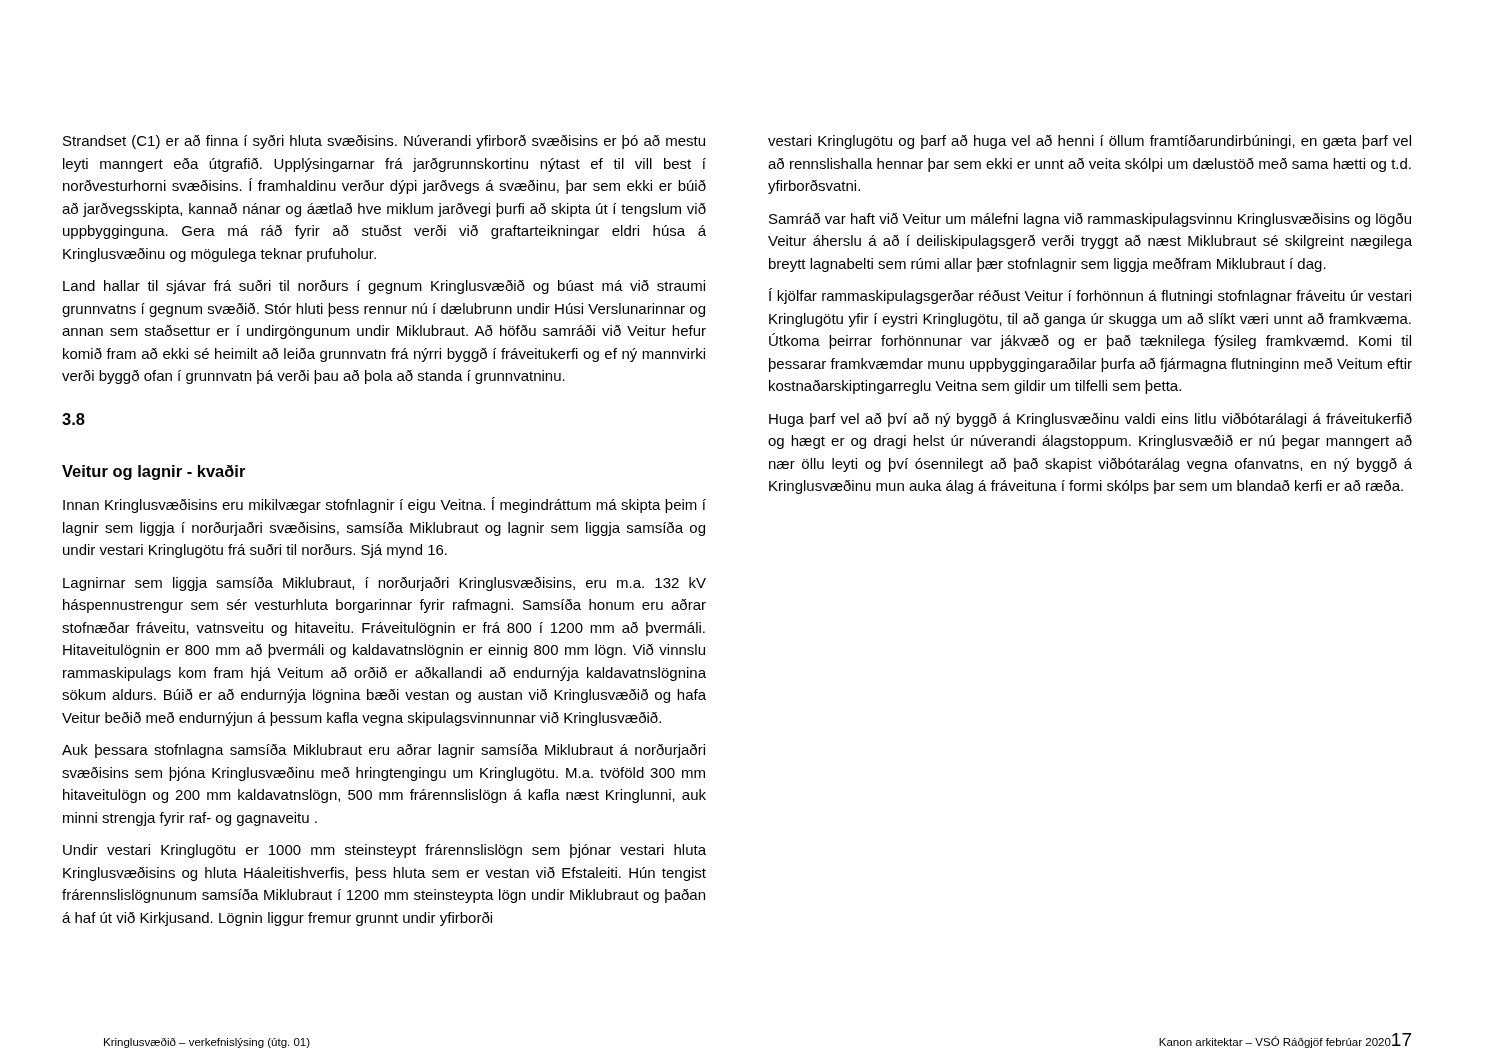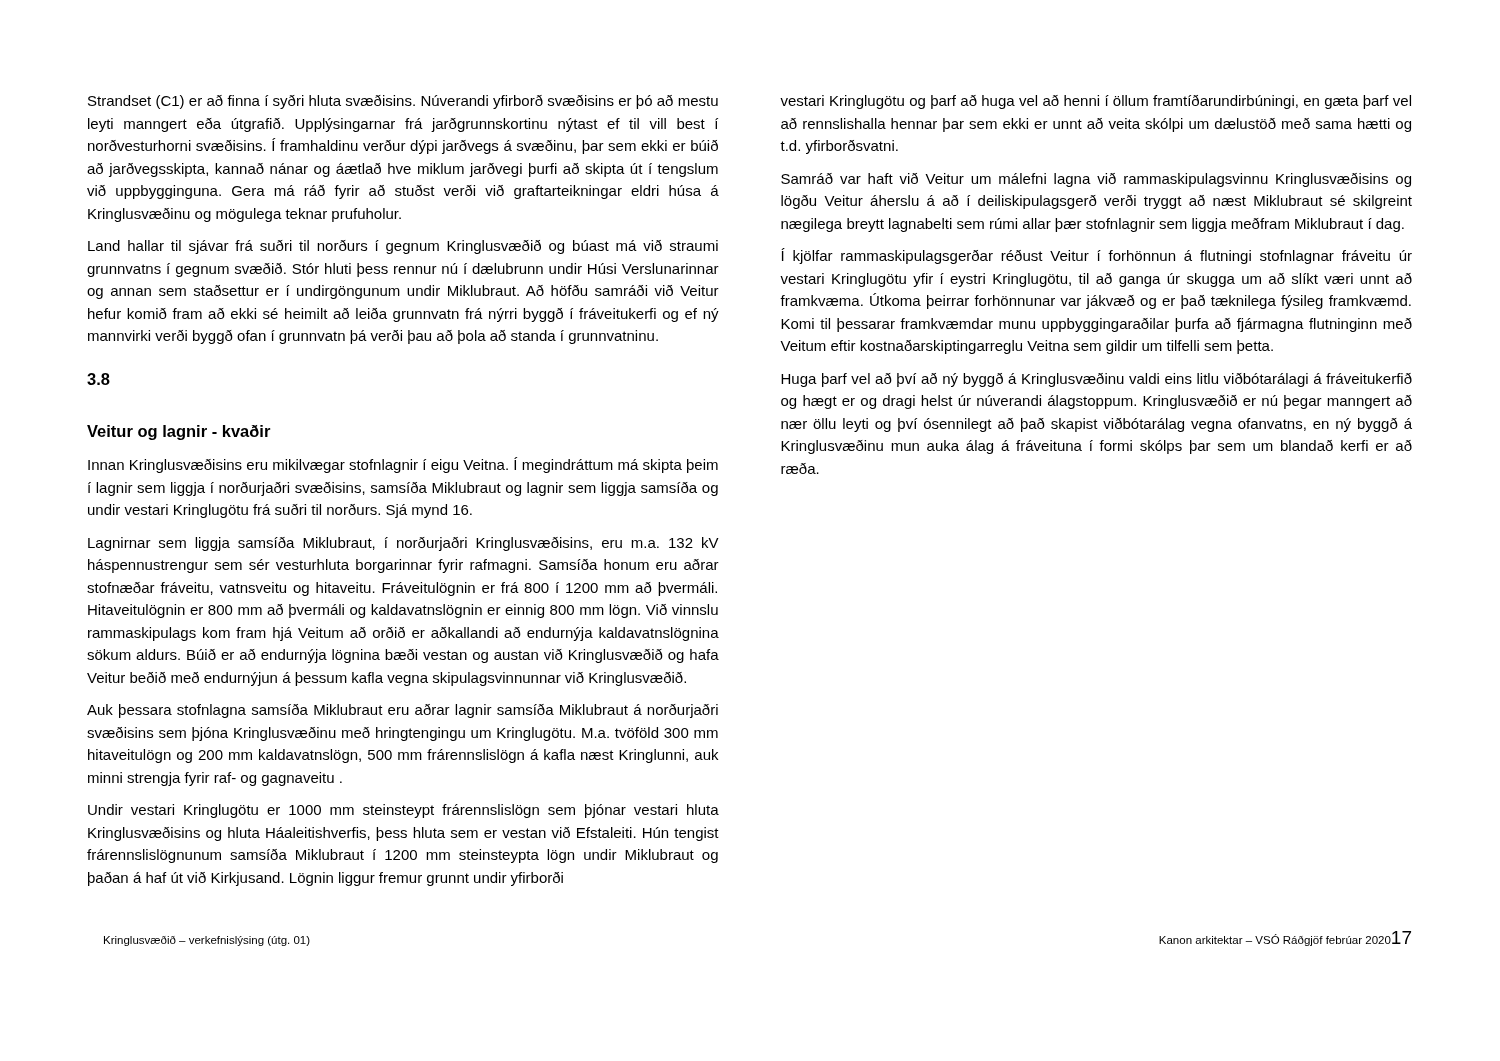--- a/index.html
+++ b/index.html
@@ -8,21 +8,22 @@
     width: 1500px;
     height: 1061px;
     position: relative;
     font-family: "Liberation Sans", sans-serif;
     color: #000000;
     overflow: hidden;
   }
   .page {
     position: absolute;
     inset: 0;
-    padding: 90px 88px 0 87px;
+    padding: 90px 88px 0 62px;
+    margin-top: 40px;
   }
   .columns {
     display: flex;
     gap: 62px;
   }
   .column {
     flex: 1 1 0;
     min-width: 0;
   }
   .para {
@@ -40,21 +41,21 @@
     flex-direction: column;
   }
   .section-number {
     width: 52px;
     flex: 0 0 52px;
   }
   .footer {
     position: absolute;
     left: 103px;
     right: 88px;
-    top: 931px;
+    top: 993px;
     display: flex;
     justify-content: space-between;
     align-items: baseline;
     font-size: 11.5px;
     line-height: 14px;
   }
   .footer-right {
     display: flex;
     align-items: baseline;
   }

